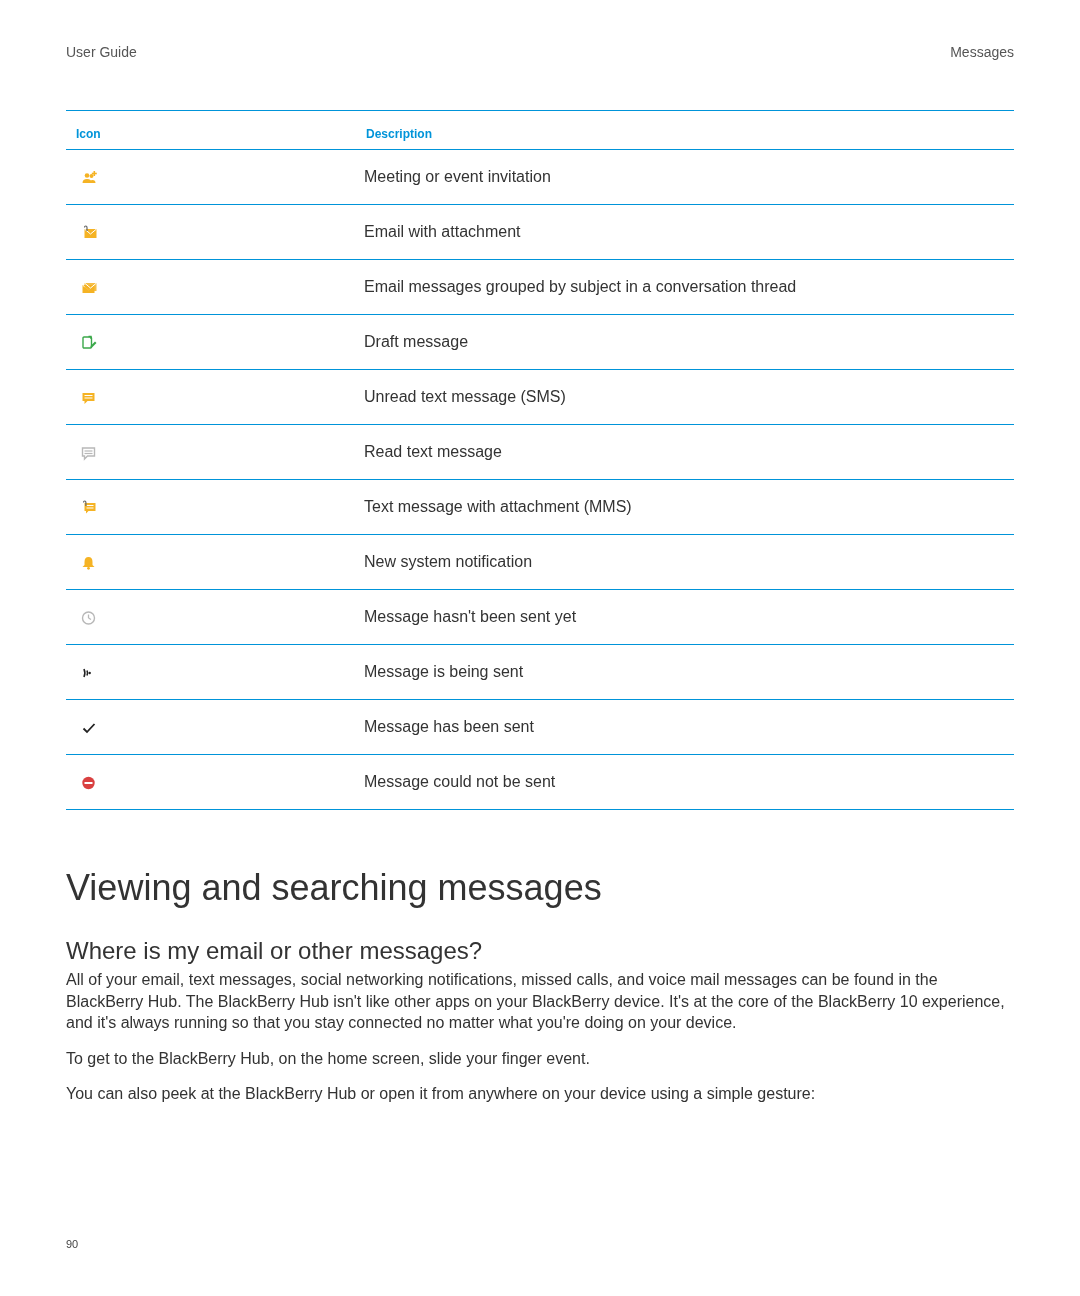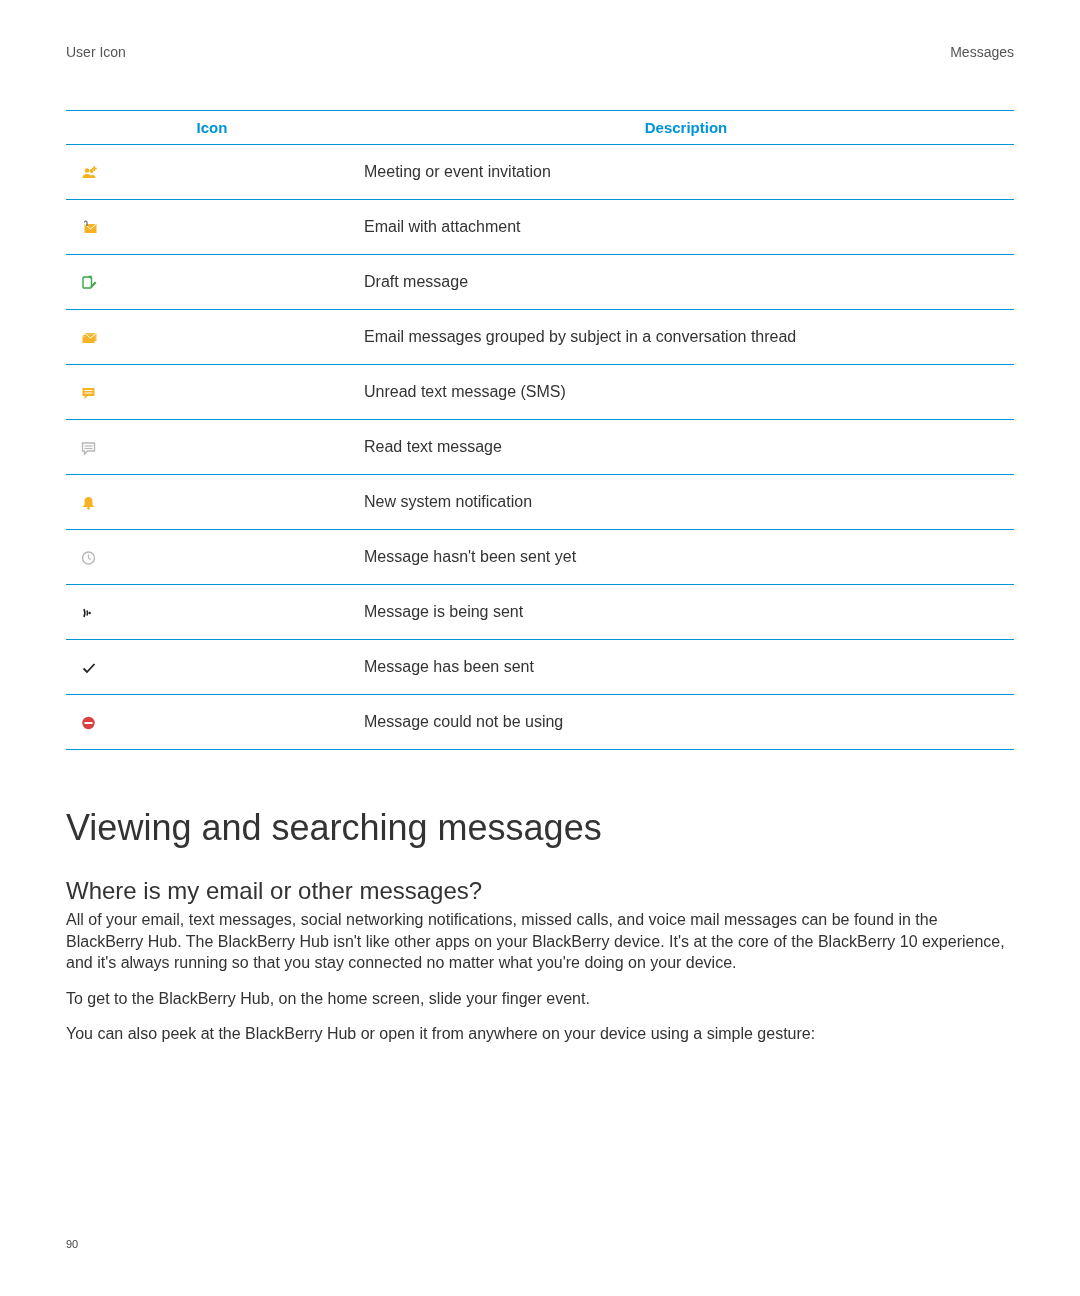--- a/index.html
+++ b/index.html
@@ -17,25 +17,25 @@
     justify-content: space-between;
     font-size: 14px;
     color: #555;
     margin-bottom: 50px;
   }
   table.icon-table {
     width: 100%;
     border-collapse: collapse;
   }
   table.icon-table th {
-    text-align: center;
-    font-size: 15px;
+    text-align: left;
+    font-size: 12px;
     font-weight: 700;
     color: #0094d9;
-    padding: 8px 8px 8px 10px;
+    padding: 16px 8px 8px 10px;
     border-top: 1px solid #0094d9;
     border-bottom: 1px solid #0094d9;
   }
   table.icon-table th.col-icon { width: 290px; }
   table.icon-table td {
     font-size: 16px;
     color: #333;
     padding: 18px 8px;
     border-bottom: 1px solid #0094d9;
     vertical-align: middle;
@@ -161,21 +161,21 @@
     </g>
 
     <g id="svg-error-circle-icon">
       <circle cx="8" cy="8" r="6.2" fill="#d94040"></circle>
       <rect x="4" y="7" width="8" height="2" fill="#fff"></rect>
     </g>
   </defs>
 </svg>
 
 <div class="header">
-  <span>User Icon</span>
+  <span>User Guide</span>
   <span>Messages</span>
 </div>
 
 <table class="icon-table">
   <thead>
     <tr>
       <th class="col-icon">Icon</th>
       <th>Description</th>
     </tr>
   </thead>
@@ -187,44 +187,50 @@
         <td>Meeting or event invitation</td>
       </tr>
       <tr>
         <td class="icon-cell"><svg class="ic" width="18" height="16" viewBox="0 0 17 16">
             <use href="#svg-envelope-clip-icon"></use>
           </svg></td>
         <td>Email with attachment</td>
       </tr>
       <tr>
         <td class="icon-cell"><svg class="ic" width="18" height="16" viewBox="0 0 17 16">
+            <use href="#svg-envelope-stack-icon"></use>
+          </svg></td>
+        <td>Email messages grouped by subject in a conversation thread</td>
+      </tr>
+      <tr>
+        <td class="icon-cell"><svg class="ic" width="18" height="16" viewBox="0 0 17 16">
             <use href="#svg-draft-compose-icon"></use>
           </svg></td>
         <td>Draft message</td>
       </tr>
       <tr>
         <td class="icon-cell"><svg class="ic" width="18" height="16" viewBox="0 0 17 16">
-            <use href="#svg-envelope-stack-icon"></use>
-          </svg></td>
-        <td>Email messages grouped by subject in a conversation thread</td>
-      </tr>
-      <tr>
-        <td class="icon-cell"><svg class="ic" width="18" height="16" viewBox="0 0 17 16">
             <use href="#svg-chat-filled-icon"></use>
           </svg></td>
         <td>Unread text message (SMS)</td>
       </tr>
       <tr>
         <td class="icon-cell"><svg class="ic" width="18" height="16" viewBox="0 0 17 16">
             <use href="#svg-chat-outline-icon"></use>
           </svg></td>
         <td>Read text message</td>
       </tr>
       <tr>
         <td class="icon-cell"><svg class="ic" width="18" height="16" viewBox="0 0 17 16">
+            <use href="#svg-chat-clip-icon"></use>
+          </svg></td>
+        <td>Text message with attachment (MMS)</td>
+      </tr>
+      <tr>
+        <td class="icon-cell"><svg class="ic" width="18" height="16" viewBox="0 0 17 16">
             <use href="#svg-bell-icon"></use>
           </svg></td>
         <td>New system notification</td>
       </tr>
       <tr>
         <td class="icon-cell"><svg class="ic" width="18" height="16" viewBox="0 0 17 16">
             <use href="#svg-clock-icon"></use>
           </svg></td>
         <td>Message hasn't been sent yet</td>
       </tr>
@@ -237,21 +243,21 @@
       <tr>
         <td class="icon-cell"><svg class="ic" width="18" height="16" viewBox="0 0 17 16">
             <use href="#svg-checkmark-icon"></use>
           </svg></td>
         <td>Message has been sent</td>
       </tr>
       <tr>
         <td class="icon-cell"><svg class="ic" width="18" height="16" viewBox="0 0 17 16">
             <use href="#svg-error-circle-icon"></use>
           </svg></td>
-        <td>Message could not be using</td>
+        <td>Message could not be sent</td>
       </tr>
     </tbody>
 </table>
 
 <h1 class="section-title">Viewing and searching messages</h1>
 <h2 class="sub-title">Where is my email or other messages?</h2>
 <p class="body">All of your email, text messages, social networking notifications, missed calls, and voice mail messages can be found in the BlackBerry Hub. The BlackBerry Hub isn't like other apps on your BlackBerry device. It's at the core of the BlackBerry 10 experience, and it's always running so that you stay connected no matter what you're doing on your device.</p>
 <p class="body">To get to the BlackBerry Hub, on the home screen, slide your finger event.</p>
 <p class="body">You can also peek at the BlackBerry Hub or open it from anywhere on your device using a simple gesture:</p>
 

